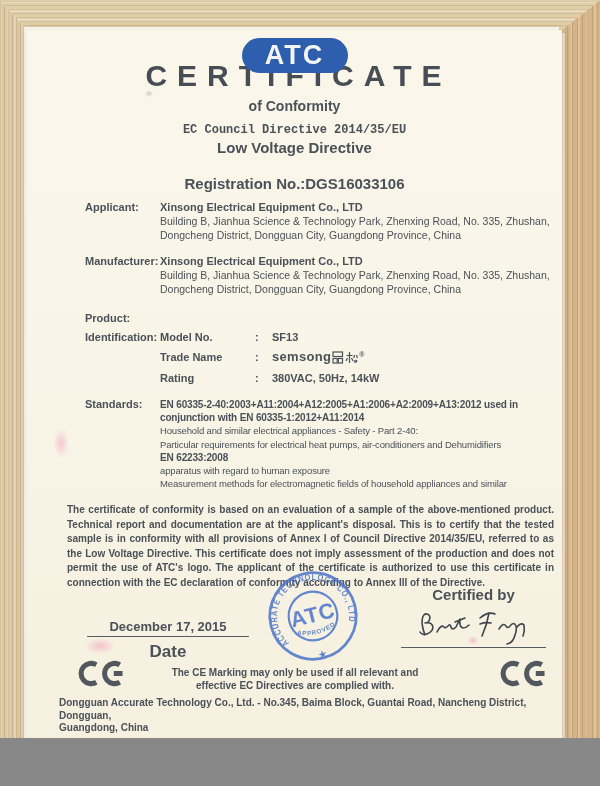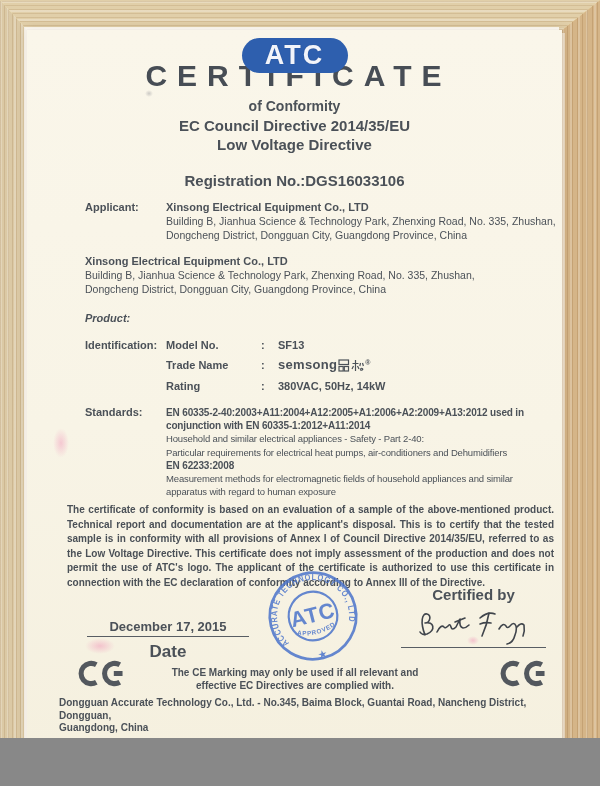--- a/index.html
+++ b/index.html
@@ -33,31 +33,31 @@
     box-shadow:-3px -3px 0 rgba(255,255,255,.75),3px 3px 0 rgba(255,255,255,.45),0 0 9px rgba(110,80,40,.28);}
   .smudge{position:absolute;border-radius:50%;pointer-events:none;}
   
   .header{position:absolute;top:8px;left:0;width:100%;text-align:center;}
   .atc-pill{position:relative;z-index:2;display:inline-block;width:106px;height:35px;border-radius:18px;
     background:#2e5fae;color:#f2f4fa;font-weight:bold;font-size:27px;letter-spacing:2px;line-height:34px;
     text-shadow:0 0 1px #1d4587;}
   .cert-title{position:relative;z-index:1;margin-top:-14px;font-size:30px;font-weight:bold;color:#474d55;
     letter-spacing:10px;padding-left:8px;}
   .h-sub1{margin-top:5px;font-size:14px;font-weight:bold;}
-  .h-sub2{margin-top:3px;font-size:15px;font-weight:bold;}
+  .h-sub2{margin-top:9px;font-size:12px;font-weight:bold;font-family:Liberation Mono, monospace;}
   .h-sub3{margin-top:2px;font-size:15px;font-weight:bold;}
   .h-reg{margin-top:19px;font-size:15px;font-weight:bold;}
   
   .info{position:absolute;top:171px;left:58px;right:18px;font-size:11px;}
-  .irow{display:flex;margin-bottom:13px;gap:6px;}
+  .irow{display:flex;margin-bottom:13px;}
   .ilabel{width:75px;flex:0 0 75px;font-weight:bold;}
   .ivalue{flex:1;}
   .iname{font-weight:bold;display:block;}
   .iaddr{font-weight:normal;font-size:10.5px;line-height:13.5px;margin-top:2px;display:block;white-space:nowrap;}
-  .prodrow{margin-top:16px;margin-bottom:15px;font-style:italic;}
+  .prodrow{margin-top:16px;margin-bottom:7px;}
   .prodval{font-weight:bold;}
   .subrow{display:flex;margin-bottom:8px;}
   .sublabel{width:95px;flex:0 0 95px;font-weight:bold;}
   .subcolon{width:17px;flex:0 0 17px;font-weight:bold;}
   .subval{font-weight:bold;}
   .brand{display:flex;align-items:flex-start;font-weight:bold;font-size:13px;letter-spacing:.3px;line-height:12px;}
   .brand .reg{font-size:7px;vertical-align:super;line-height:7px;margin-left:1px;}
   .standards{margin-top:6px;}
   .stline{display:block;font-size:9.5px;letter-spacing:-0.15px;line-height:13.2px;white-space:nowrap;}
   .stbold{font-weight:bold;font-size:10px;}
@@ -114,20 +114,21 @@
       <div class="irow">
         <div class="ilabel">Applicant:</div>
         <div class="ivalue">
           <span class="iname">Xinsong Electrical Equipment Co., LTD</span>
           <span class="iaddr">Building B, Jianhua Science &amp; Technology Park, Zhenxing Road, No. 335, Zhushan,</span>
           <span class="iaddr" style="margin-top:0;">Dongcheng District, Dongguan City, Guangdong Province, China</span>
         </div>
       </div>
 
       <div class="irow">
+        <div class="ilabel">Manufacturer:</div>
         <div class="ivalue">
           <span class="iname">Xinsong Electrical Equipment Co., LTD</span>
           <span class="iaddr">Building B, Jianhua Science &amp; Technology Park, Zhenxing Road, No. 335, Zhushan,</span>
           <span class="iaddr" style="margin-top:0;">Dongcheng District, Dongguan City, Guangdong Province, China</span>
         </div>
       </div>
 
       <div class="irow prodrow">
         <div class="ilabel">Product:</div>
       </div>
@@ -166,22 +167,22 @@
       </div>
 
       <div class="irow">
         <div class="ilabel">Standards:</div>
         <div class="ivalue standards" style="margin-top:0;">
           <span class="stline stbold">EN 60335-2-40:2003+A11:2004+A12:2005+A1:2006+A2:2009+A13:2012 used in</span>
           <span class="stline stbold">conjunction with EN 60335-1:2012+A11:2014</span>
           <span class="stline">Household and similar electrical appliances - Safety - Part 2-40:</span>
           <span class="stline">Particular requirements for electrical heat pumps, air-conditioners and Dehumidifiers</span>
           <span class="stline stbold">EN 62233:2008</span>
+          <span class="stline">apparatus with regard to human exposure</span>
           <span class="stline">Measurement methods for electromagnetic fields of household appliances and similar</span>
-          <span class="stline">apparatus with regard to human exposure</span>
         </div>
       </div>
     </div>
 
     <div class="statement">The certificate of conformity is based on an evaluation of a sample of the above-mentioned product. Technical report and documentation are at the applicant's disposal. This is to certify that the tested sample is in conformity with all provisions of Annex I of Council Directive 2014/35/EU, referred to as the Low Voltage Directive. This certificate does not imply assessment of the production and does not permit the use of ATC's logo. The applicant of the certificate is authorized to use this certificate in connection with the EC declaration of conformity according to Annex III of the Directive.</div>
 
     <div class="certified">
       <div class="certified-label">Certified by</div>
       <svg class="sig-svg" width="130" height="42" viewBox="0 0 130 42">
         <g fill="none" stroke="#40454c" stroke-width="1.6" stroke-linecap="round" stroke-linejoin="round">

